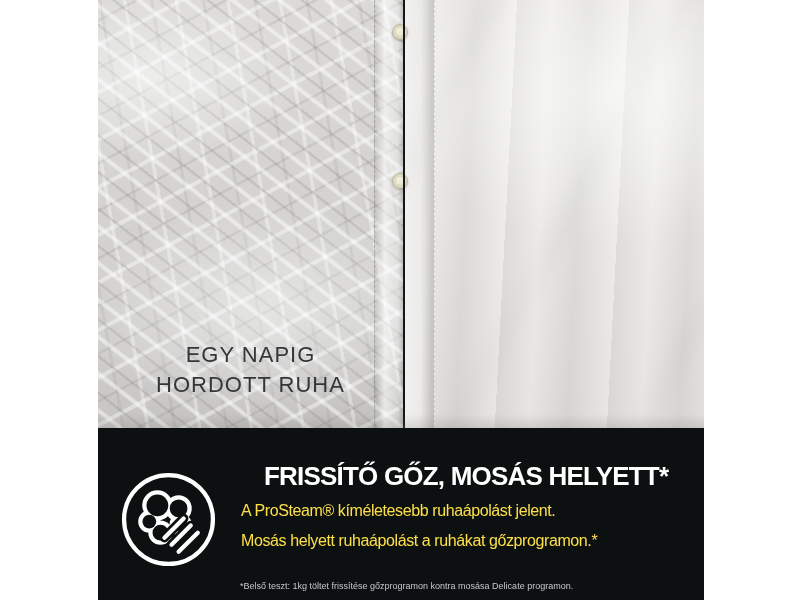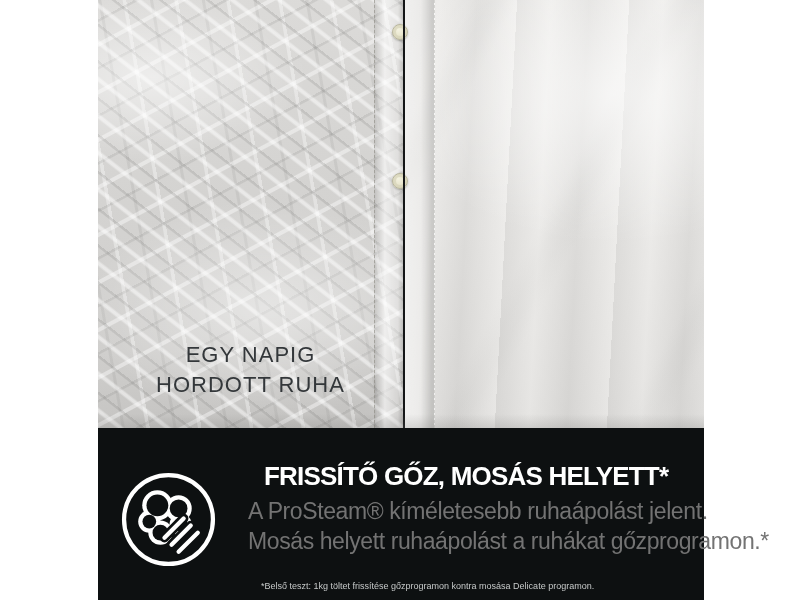--- a/index.html
+++ b/index.html
@@ -67,24 +67,24 @@
   .lobe-out circle{fill:#ffffff;}
   .lobe-in circle{fill:#0d1011;}
   .jet-cut line{stroke:#0d1011;stroke-width:9.5;stroke-linecap:round;}
   .jet line{stroke:#ffffff;stroke-width:4.2;stroke-linecap:round;}
 
   .banner-text{position:absolute;left:142px;top:0;width:464px;}
   .banner-heading{
     position:absolute;left:0;top:33px;white-space:nowrap;
     color:#ffffff;font-size:26px;font-weight:700;letter-spacing:-0.8px;line-height:30px;margin-left:24px;
   }
-  .banner-body{position:absolute;left:8px;top:68px;color:#737373;font-size:23px;
+  .banner-body{position:absolute;left:1px;top:68px;color:#fde047;font-size:16px;
     letter-spacing:-0.4px;line-height:30px;white-space:nowrap;font-weight:400;}
   .banner-footnote{position:absolute;left:0;top:153px;color:#c6c9c9;font-size:9px;
-    letter-spacing:0;white-space:nowrap;margin-left:21px;}
+    letter-spacing:0;white-space:nowrap;}
 </style>
 </head>
 <body>
 
 <div class="stage">
   <div class="content">
 
     <div class="photo">
       <div class="half half-left"></div>
       <div class="half half-right"></div>

